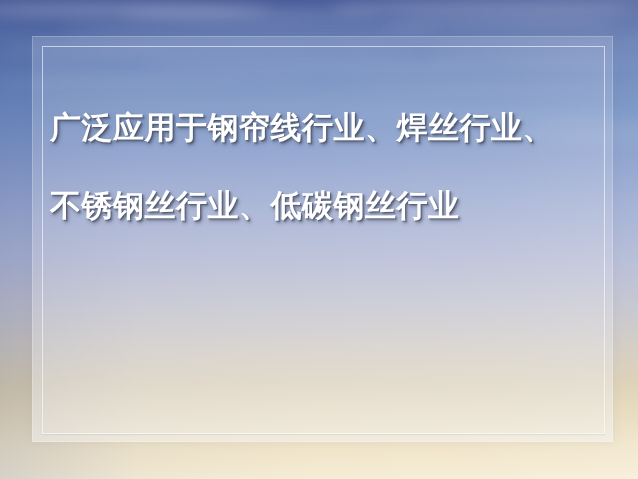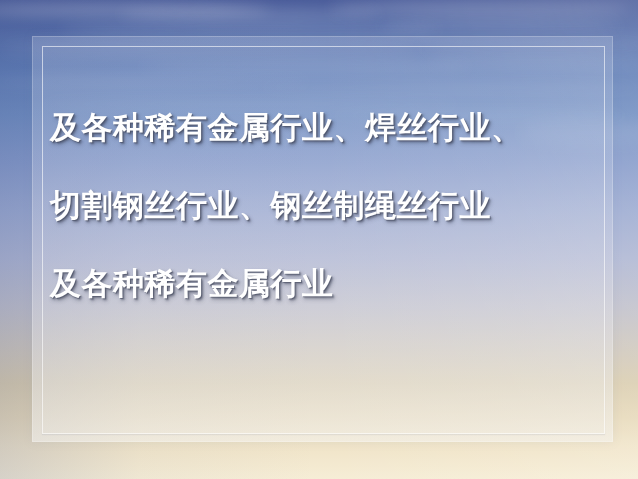--- a/index.html
+++ b/index.html
@@ -152,18 +152,17 @@
     <div class="cloud c12"></div>
     <div class="cloud c13"></div>
     <div class="cloud c14"></div>
     <div class="cloud c15"></div>
   </div>
 
   <div class="panel"></div>
   <div class="panel-inner-frame"></div>
 
   <div class="text-block">
-    <div class="line">及各种稀有金属行业、焊丝行业、</div>
-    <div class="line">切割钢丝行业、钢丝制绳丝行业</div>
-    <div class="line">及各种稀有金属行业</div>
+    <div class="line">广泛应用于钢帘线行业、焊丝行业、</div>
+    <div class="line">不锈钢丝行业、低碳钢丝行业</div>
   </div>
 
 </div>
 
 </body></html>

